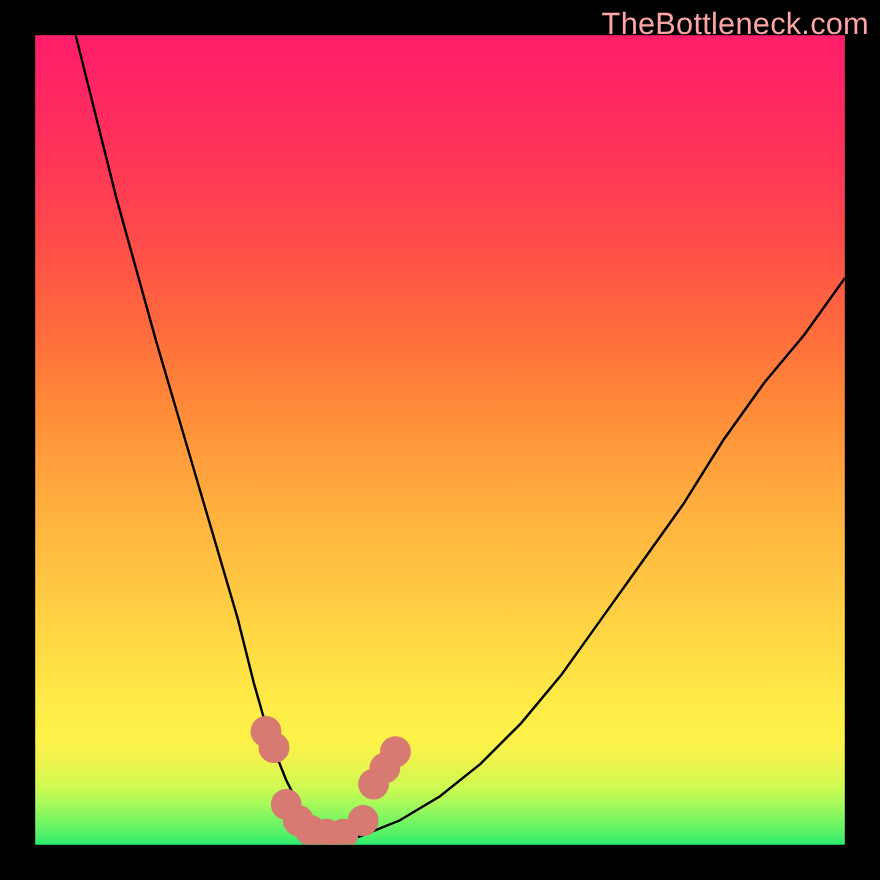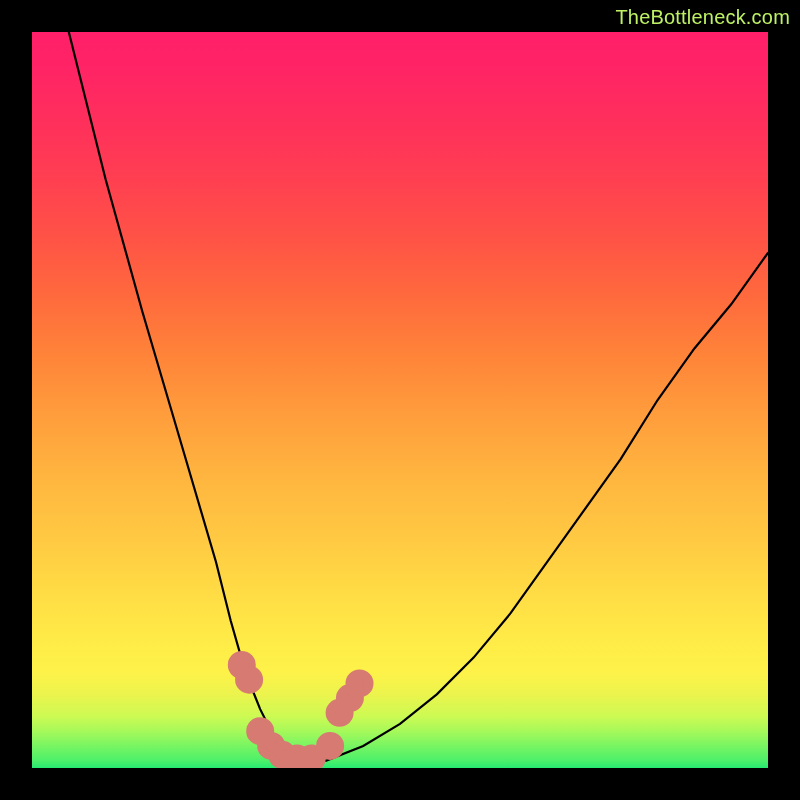--- a/index.html
+++ b/index.html
@@ -46,22 +46,22 @@
         #ff5346 72%,
         #ff3f51 80%,
         #ff2f5c 88%,
         #ff2465 95%,
         #ff1f6a 100%);
   }
   .watermark {
     position: absolute;
     top: 6px;
     right: 10px;
-    color: #bef264;
-    font-size: 20px;
+    color: #fca5a5;
+    font-size: 28px;
     font-weight: 500;
     letter-spacing: 0.2px;
     text-align: right;
   }
   svg.curve {
     position: absolute;
     top: 0;
     left: 0;
     width: 736px;
     height: 736px;

